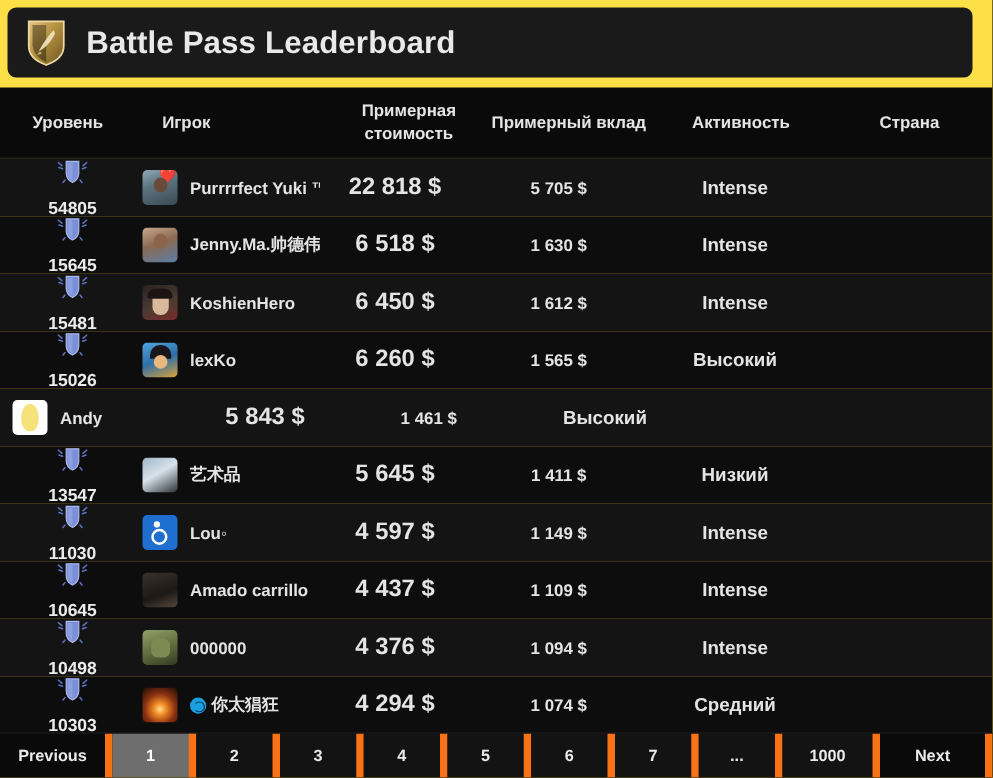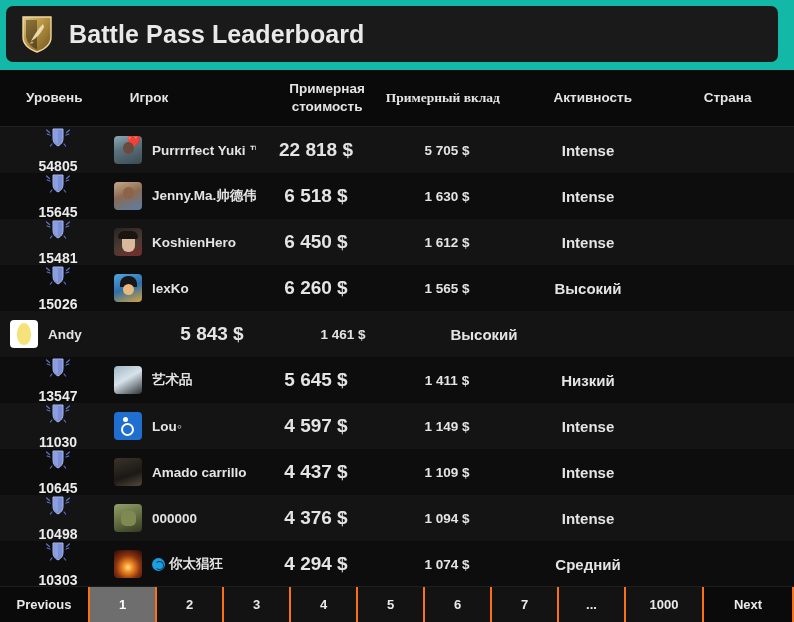--- a/index.html
+++ b/index.html
@@ -2,21 +2,21 @@
 <html><head>
 <meta charset="utf-8">
 <style>
   * { box-sizing: border-box; margin: 0; padding: 0; }
   html, body {
     width: 794px; height: 622px;
     background: #0a0a0a;
     font-family: "Liberation Sans", sans-serif;
     overflow: hidden;
   }
-  #app { position: relative; width: 794px; height: 622px; background: #14b8a6; }
+  #app { position: relative; width: 794px; height: 622px; background: #fde047; }
 
   
   .header-card {
     position: absolute; left: 6px; top: 6px;
     width: 772px; height: 56px;
     background: #1a1a1a;
     border-radius: 7px;
     display: flex; align-items: center;
     padding-left: 14px;
   }
@@ -40,21 +40,21 @@
     background: #0a0a0a;
     border-bottom: 1px solid #222;
   }
   .th {
     font-size: 13.5px; font-weight: bold; color: #e4e4e4;
     line-height: 1.35;
   }
   .th-level   { width: 104px; padding-left: 8px; margin-left: 18px; }
   .th-player  { width: 152px; padding-left: 10px; }
   .th-value   { width: 120px; text-align: center; }
-  .th-contrib { width: 142px; text-align: left; font-family: Liberation Serif, serif; }
+  .th-contrib { width: 142px; text-align: center; }
   .th-activity{ width: 140px; text-align: center; }
   .th-country { width: 136px; text-align: center; }
 
   .trow {
     display: flex; align-items: center;
     height: 46px;
     background: #141414;
   }
   .trow:nth-child(even) { background: #0d0d0d; }
 
@@ -103,21 +103,21 @@
     position: absolute; left: 0; bottom: 0;
     width: 794px; height: 36px;
     display: flex; align-items: stretch;
     background: #0a0a0a;
     border-top: 1px solid #1e1e1e;
   }
   .pg {
     display: flex; align-items: center; justify-content: center;
     font-size: 13px; font-weight: bold; color: #eaeaea;
     background: #131313;
-    border-right: 2px solid #f97316;
+    border-right: 6px solid #f97316;
     cursor: pointer;
     user-select: none;
   }
   .pg.prev, .pg.next { background: #0a0a0a; width: 94px; }
   .pg.num { width: 67px; }
   .pg.active { background: #6e6e6e; color: #ffffff; }
   .pg.last { width: 78px; }
   .pg.ellipsis { width: 67px; }
   .pg-spacer { flex: 1 1 auto; background: #0a0a0a; }
 </style>

